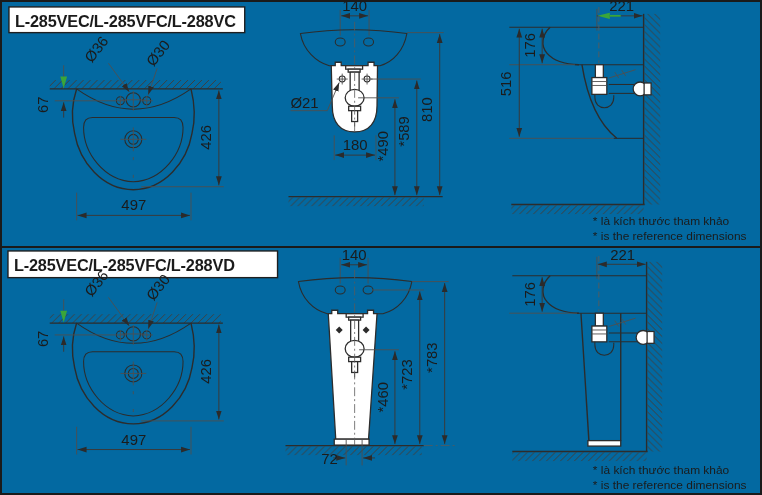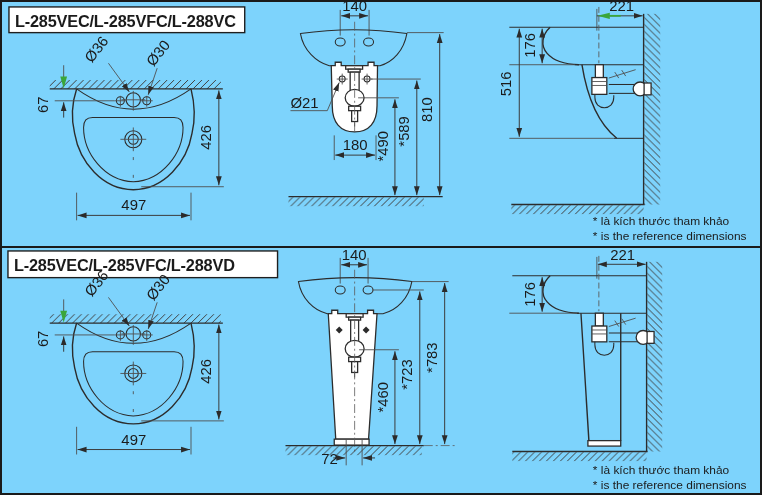--- a/index.html
+++ b/index.html
@@ -1,18 +1,18 @@
 <!DOCTYPE html>
 <html><head>
 <meta charset="utf-8">
 <style>
   html,body{margin:0;padding:0;background:#e8e8e8;}
   .sheet{
     width:762px;height:495px;box-sizing:border-box;margin:0 auto;
-    background:#7dd3fc;border:2px solid #1a1a1a;
+    background:#0369a1;border:2px solid #1a1a1a;
     font-family:"Liberation Sans","DejaVu Sans",sans-serif;
   }
   .panel{display:block;position:relative;}
   .panel-top{height:244px;}
   .panel-bottom{height:245px;border-top:2px solid #1a1a1a;text-align:center;}
   svg{display:block;width:100%;height:100%;}
   
   .o  {fill:none;stroke:#2c2c2c;stroke-width:1.4;}
   .ot {fill:none;stroke:#2c2c2c;stroke-width:1.05;}
   .of {fill:#ffffff;stroke:#2c2c2c;stroke-width:1.3;}

